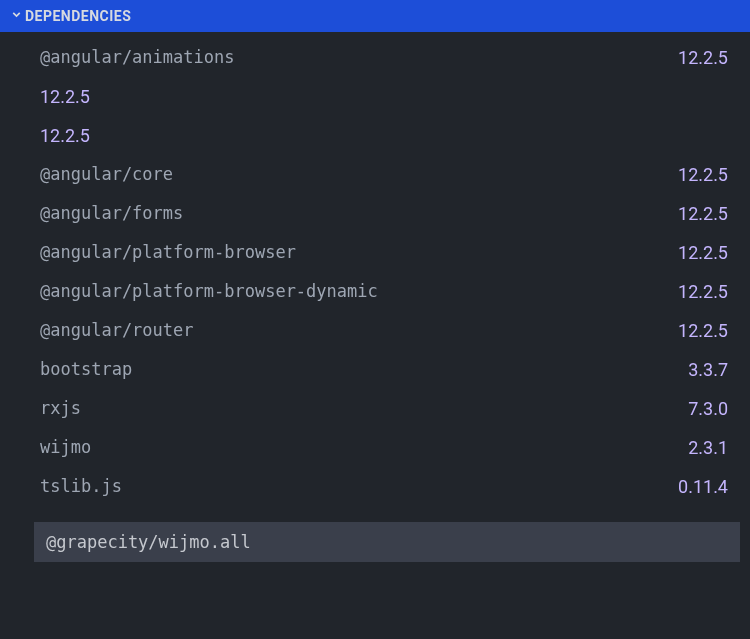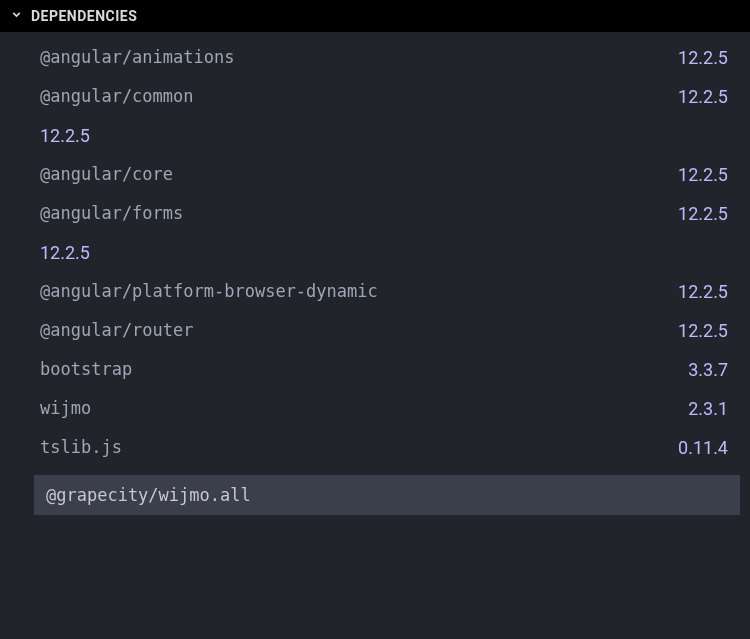--- a/index.html
+++ b/index.html
@@ -10,25 +10,25 @@
     body {
       background: #21252b;
       color: #abb2bf;
       font-family: -apple-system, BlinkMacSystemFont, "Segoe UI", Roboto, sans-serif;
       font-size: 16px;
       width: 750px;
       height: 639px;
       overflow: hidden;
     }
     .header {
-      background: #000000;
+      background: #1d4ed8;
       padding: 8px 10px;
       display: flex;
       align-items: flex-start;
-      gap: 8px;
+      gap: 2px;
       text-transform: uppercase;
       font-weight: 700;
       font-size: 14px;
       letter-spacing: 0.5px;
       color: #d7dae0;
       cursor: pointer;
     }
     .chevron {
       width: 13px;
       height: 13px;
@@ -54,21 +54,21 @@
       font-family: "SFMono-Regular", Menlo, Consolas, monospace;
       font-size: 17px;
       color: #9ea6b3;
     }
     .dep-version {
       font-family: -apple-system, BlinkMacSystemFont, "Segoe UI", Roboto, sans-serif;
       font-size: 18px;
       color: #c4b5fd;
     }
     .input-row {
-      margin-top: 8px;
+      margin-top: 16px;
       padding: 0 10px 0 34px;
     }
     .dep-input {
       width: 100%;
       background: #3a3f4b;
       border: none;
       color: #c5c8ce;
       font-family: "SFMono-Regular", Menlo, Consolas, monospace;
       font-size: 17px;
       padding: 10px 12px;
@@ -89,48 +89,52 @@
   </span>
   <span>DEPENDENCIES</span>
 </div>
 
 <div class="deps-list">
   <div class="dep-item">
     <span class="dep-name">@angular/animations</span>
     <span class="dep-version">12.2.5</span>
   </div>
   <div class="dep-item">
-    <span class="dep-name">@angular/common</span>
     <span class="dep-version">12.2.5</span>
   </div>
   <div class="dep-item">
     <span class="dep-version">12.2.5</span>
   </div>
   <div class="dep-item">
     <span class="dep-name">@angular/core</span>
     <span class="dep-version">12.2.5</span>
   </div>
   <div class="dep-item">
     <span class="dep-name">@angular/forms</span>
     <span class="dep-version">12.2.5</span>
   </div>
   <div class="dep-item">
+    <span class="dep-name">@angular/platform-browser</span>
     <span class="dep-version">12.2.5</span>
   </div>
   <div class="dep-item">
     <span class="dep-name">@angular/platform-browser-dynamic</span>
     <span class="dep-version">12.2.5</span>
   </div>
   <div class="dep-item">
     <span class="dep-name">@angular/router</span>
     <span class="dep-version">12.2.5</span>
   </div>
   <div class="dep-item">
     <span class="dep-name">bootstrap</span>
     <span class="dep-version">3.3.7</span>
+  </div>
+  <div class="dep-item">
+    <span class="dep-name">rxjs</span>
+    <span class="dep-version">7.3.0</span>
   </div>
   <div class="dep-item">
     <span class="dep-name">wijmo</span>
     <span class="dep-version">2.3.1</span>
   </div>
   <div class="dep-item">
     <span class="dep-name">tslib.js</span>
     <span class="dep-version">0.11.4</span>
   </div>
 </div>

